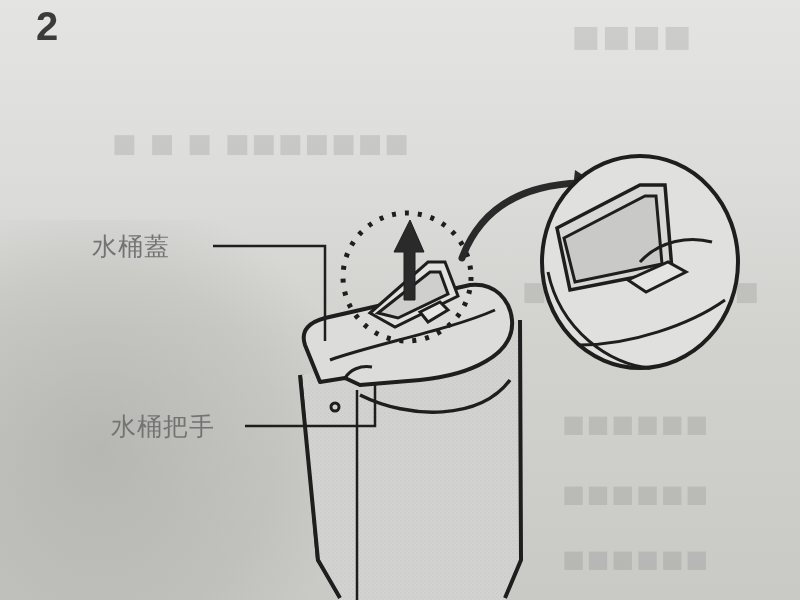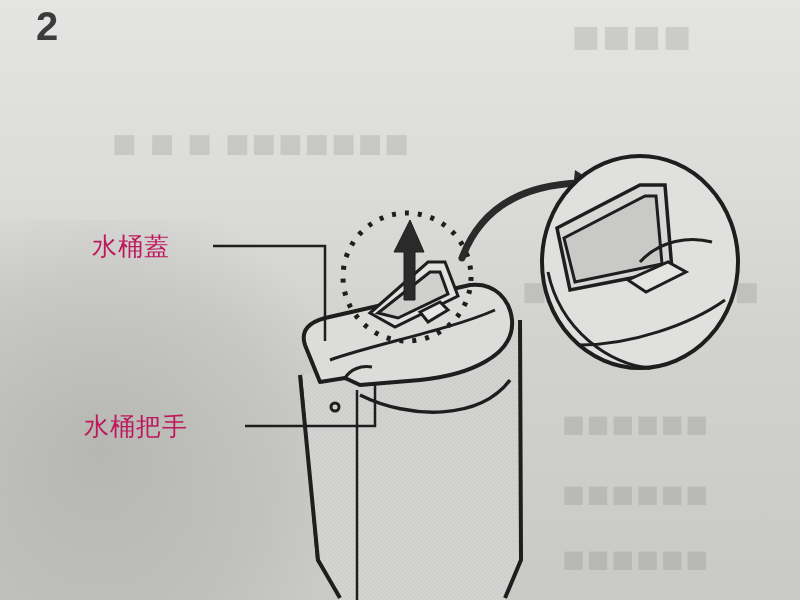--- a/index.html
+++ b/index.html
@@ -46,21 +46,21 @@
       width: 70px;
     }
     .step-text {
       font-size: 36px;
       letter-spacing: 1px;
       color: #1f1f1f;
     }
     .label {
       position: absolute;
       font-size: 25px;
-      color: #be185d;
+      color: #737373;
       letter-spacing: 1px;
       text-align: center;
     }
     svg.illus {
       position: absolute;
       left: 0; top: 0;
       width: 800px; height: 600px;
     }
   </style>
 </head>
@@ -132,13 +132,13 @@
     <path d="M548,272 C 560,330 610,365 650,368" fill="none" stroke-width="3"></path>
   </g>
 
   <g stroke="#1e1e1e" stroke-width="2.5" fill="none">
     <path d="M213,246 L325,246 L325,341"></path>
     <path d="M245,426 L375,426 L375,385"></path>
   </g>
 </svg>
 
 <div class="label" style="left:92px; top:230px;">水桶蓋</div>
-<div class="label" style="left:84px; top:410px;">水桶把手</div>
+<div class="label" style="left:111px; top:410px;">水桶把手</div>
 
 </body></html>

